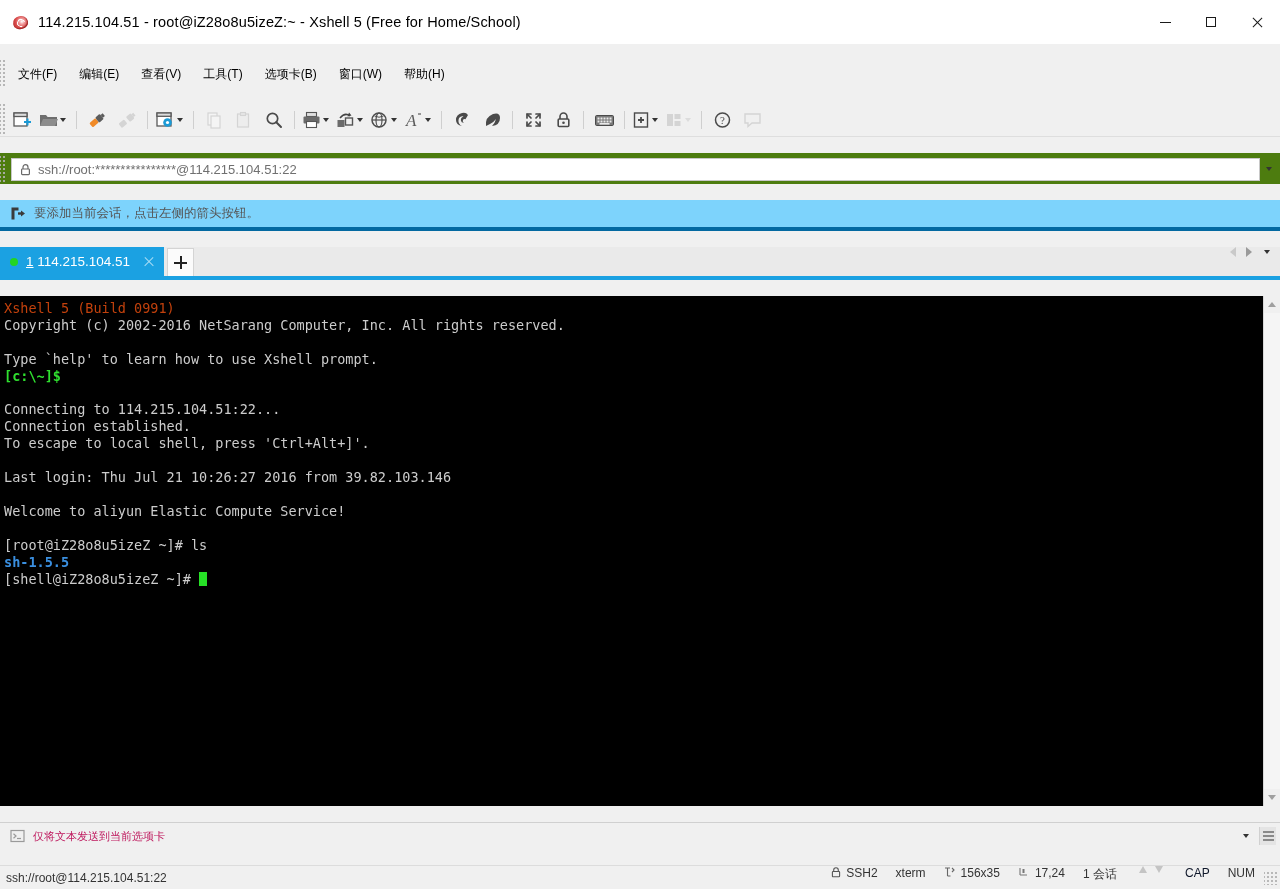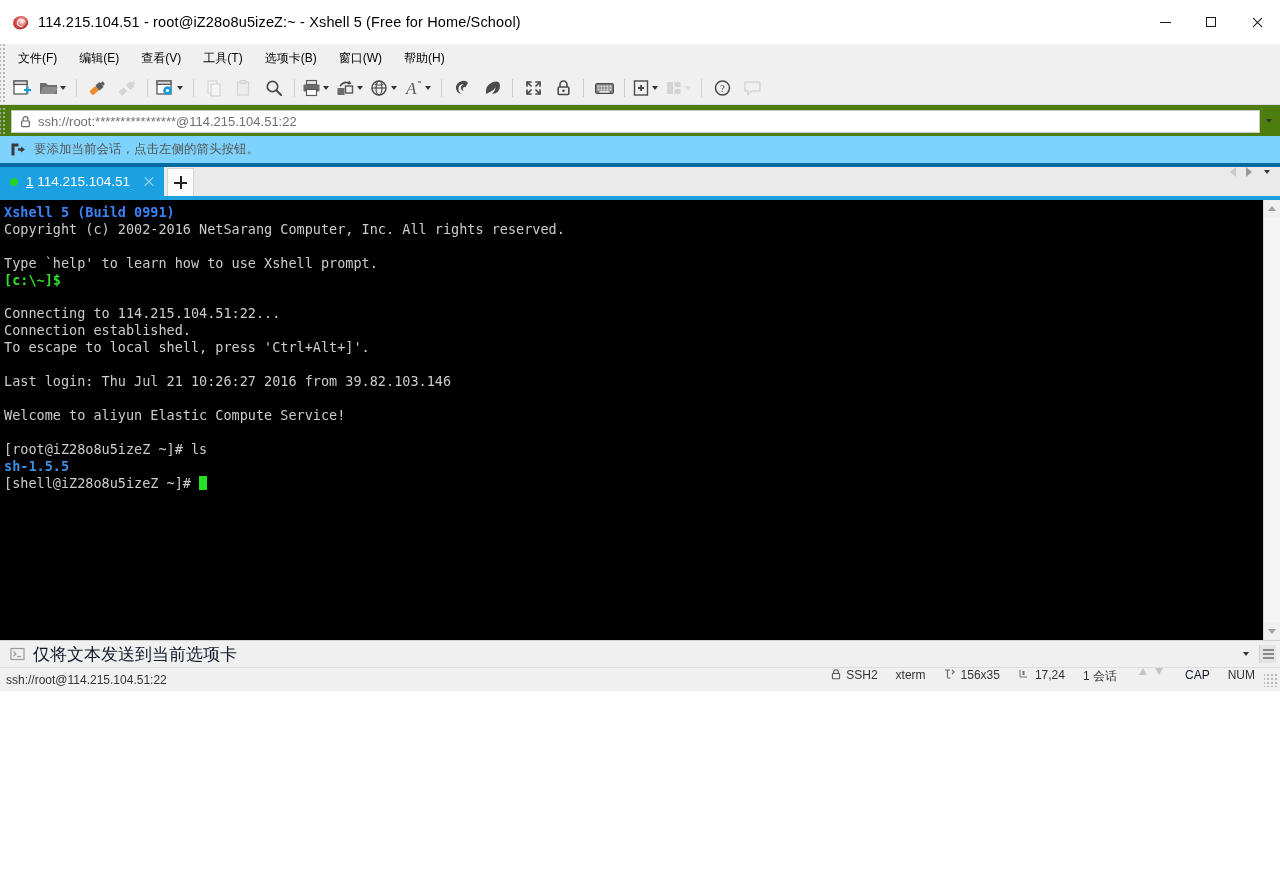--- a/index.html
+++ b/index.html
@@ -4,25 +4,26 @@
 <style>
   html, body {
     margin: 0; padding: 0;
     width: 1280px; height: 889px;
     overflow: hidden;
     background: #ffffff;
     font-family: "Liberation Sans", sans-serif;
     -webkit-font-smoothing: antialiased;
   }
   #app {
-    width: 1280px; height: 691px;
+    width: 1280px; height: 889px;
     position: relative;
     display: flex;
     flex-direction: column;
     background: #f0f0f0;
+    gap: 16px;
   }
 
   
   .titlebar {
     height: 44px;
     background: #ffffff;
     display: flex;
     align-items: center;
     flex: 0 0 44px;
     position: relative;
@@ -287,21 +288,21 @@
   }
   .term pre {
     margin: 0;
     font-family: "DejaVu Sans Mono", "Liberation Mono", monospace;
     font-size: 13.5px;
     line-height: 16.9px;
     color: #cccccc;
     white-space: pre;
     letter-spacing: 0;
   }
-  .t-bold   { color: #3b82f6; font-weight: bold; }
+  .t-bold   { color: #c2410c; font-weight: normal; }
   .t-green  { color: #2fe02f; font-weight: bold; }
   .t-blue   { color: #3a8fe0; font-weight: bold; }
   .t-gray   { color: #cccccc; }
   .cursor {
     display: inline-block;
     width: 8px; height: 14px;
     background: #26e026;
     vertical-align: -2px;
   }
 
@@ -333,21 +334,21 @@
   
   .sendbar {
     height: 26px;
     flex: 0 0 26px;
     background: #f0f0f0;
     display: flex;
     align-items: center;
     border-top: 1px solid #d0d0d0;
   }
   .send-ico { margin-left: 10px; margin-right: 8px; flex: 0 0 auto; display:block; }
-  .send-text { font-size: 17px; color: #0f172a; white-space: nowrap; }
+  .send-text { font-size: 11px; color: #be185d; white-space: nowrap; }
   .send-spacer { flex: 1 1 auto; }
   .send-caret { margin-right: 10px; display:flex; align-items:center; }
   .hamburger {
     width: 17px; height: 18px;
     margin-right: 4px;
     display: flex; flex-direction: column; justify-content: center;
     gap: 2px;
     padding: 0 2px;
     box-sizing: border-box;
     background: #e4e4e4;

